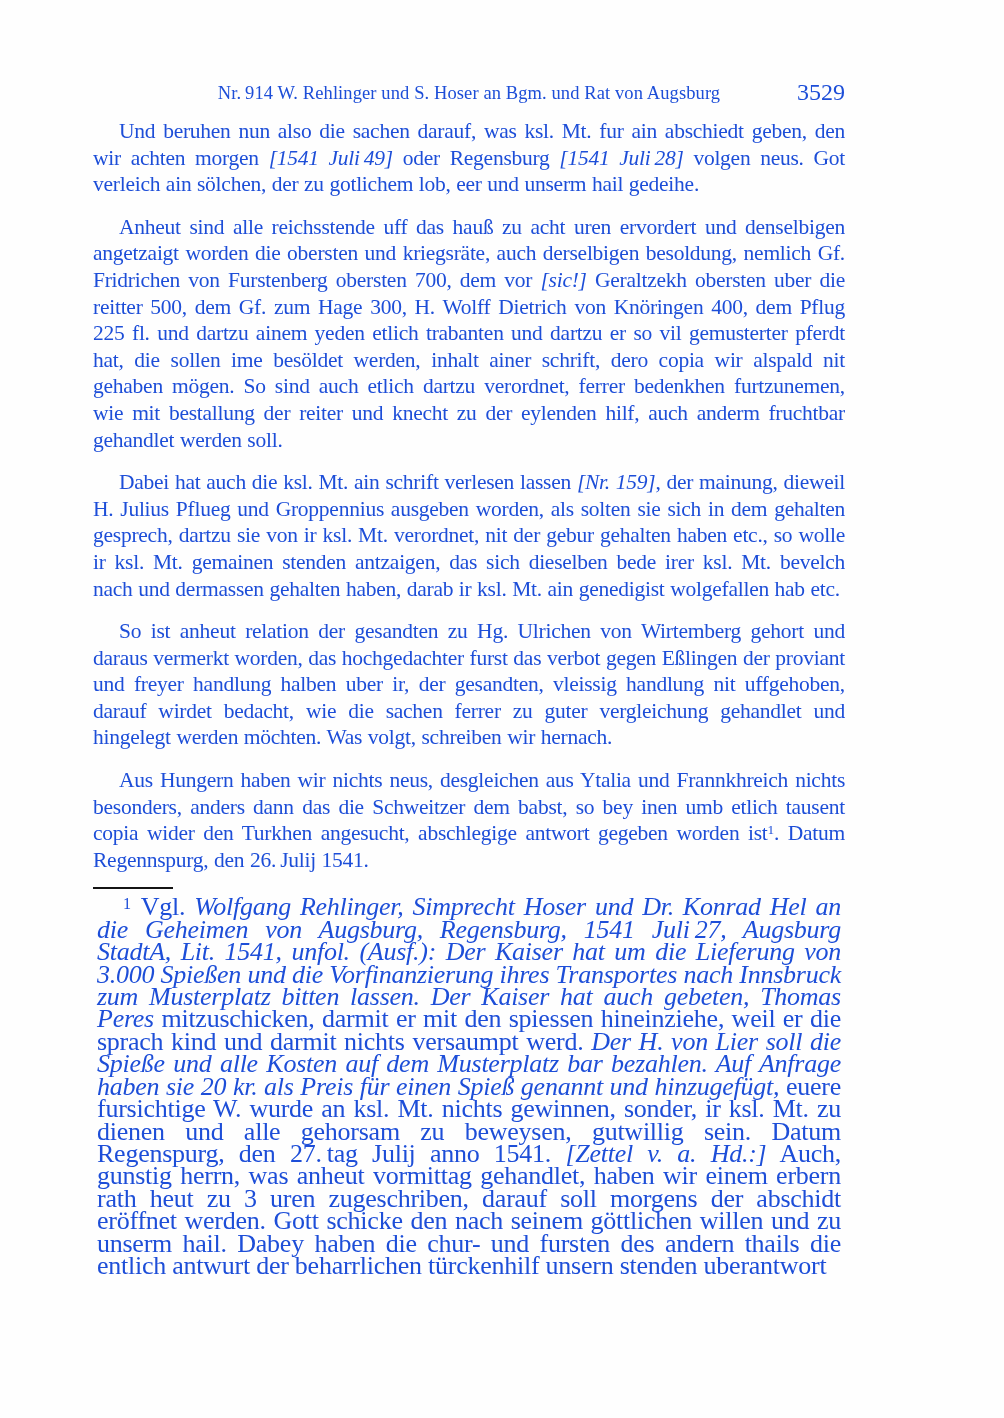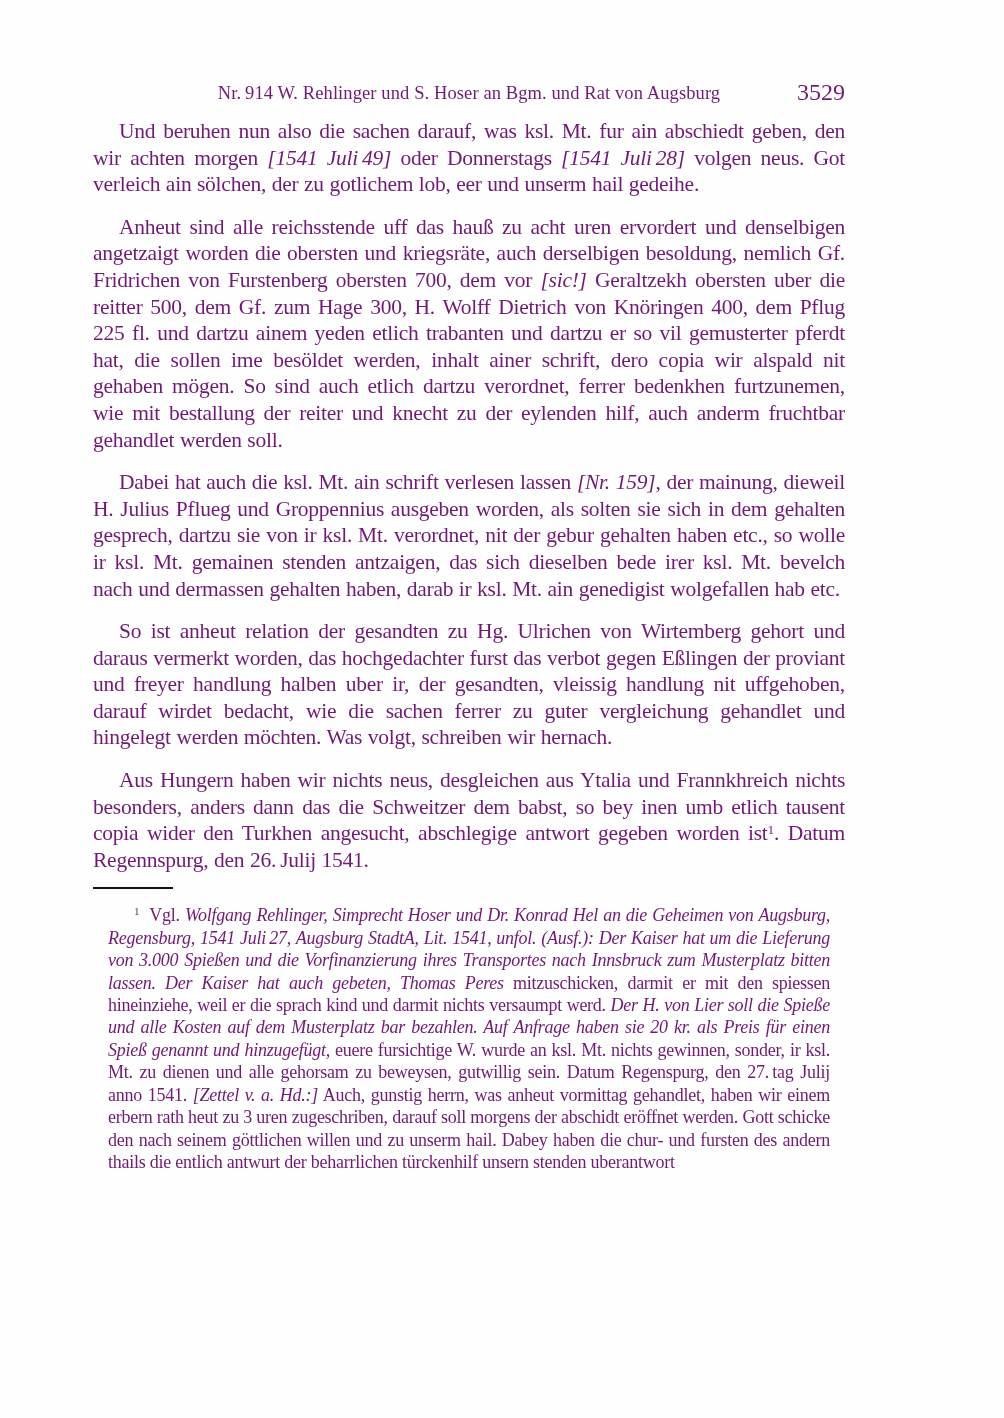--- a/index.html
+++ b/index.html
@@ -7,21 +7,21 @@
     padding: 0;
     background: #ffffff;
   }
   .page {
     position: relative;
     width: 1004px;
     height: 1418px;
     background: #fefefe;
     overflow: hidden;
     font-family: "Liberation Serif", "DejaVu Serif", serif;
-    color: #701a75;
+    color: #1d4ed8;
   }
   .content {
     position: absolute;
     left: 93px;
     top: 78px;
     width: 752px;
   }
   .running-header {
     position: relative;
     height: 30px;
@@ -59,22 +59,22 @@
   .footnote-area {
     margin-top: 14px;
   }
   .footnote-rule {
     width: 80px;
     height: 0;
     border-top: 2px solid #141414;
     margin: 0 0 7px 0;
   }
   .footnote {
-    margin: 15px;
-    font-size: 18px;
+    margin: 4px;
+    font-size: 26px;
     line-height: 22.4px;
     text-align: justify;
     text-indent: 26px;
     letter-spacing: -0.25px;
   }
   em {
     font-style: italic;
   }
   sup {
     font-size: 0.62em;
@@ -91,21 +91,21 @@
 
 <div class="page">
   <div class="content">
 
     <div class="running-header">
       <span class="header-title">Nr. 914 W. Rehlinger und S. Hoser an Bgm. und Rat von Augsburg</span>
       <span class="page-number">3529</span>
     </div>
 
     <div class="body-text">
-      <p class="para"><span>Und beruhen nun also die sachen darauf, was ksl. Mt. fur ain abschiedt geben, den wir achten morgen </span><em>[1541 Juli 49]</em><span> oder Donnerstags </span><em>[1541 Juli 28]</em><span> volgen neus. Got verleich ain sölchen, der zu gotlichem lob, eer und unserm hail gedeihe.</span></p>
+      <p class="para"><span>Und beruhen nun also die sachen darauf, was ksl. Mt. fur ain abschiedt geben, den wir achten morgen </span><em>[1541 Juli 49]</em><span> oder Regensburg </span><em>[1541 Juli 28]</em><span> volgen neus. Got verleich ain sölchen, der zu gotlichem lob, eer und unserm hail gedeihe.</span></p>
       <p class="para"><span>Anheut sind alle reichsstende uff das hauß zu acht uren ervordert und denselbigen angetzaigt worden die obersten und kriegsräte, auch derselbigen besoldung, nemlich Gf. Fridrichen von Furstenberg obersten 700, dem vor </span><em>[sic!]</em><span> Geraltzekh obersten uber die reitter 500, dem Gf. zum Hage 300, H. Wolff Dietrich von Knöringen 400, dem Pflug 225 fl. und dartzu ainem yeden etlich trabanten und dartzu er so vil gemusterter pferdt hat, die sollen ime besöldet werden, inhalt ainer schrift, dero copia wir alspald nit gehaben mögen. So sind auch etlich dartzu verordnet, ferrer bedenkhen furtzunemen, wie mit bestallung der reiter und knecht zu der eylenden hilf, auch anderm fruchtbar gehandlet werden soll.</span></p>
       <p class="para"><span>Dabei hat auch die ksl. Mt. ain schrift verlesen lassen </span><em>[Nr. 159]</em><span>, der mainung, dieweil H. Julius Pflueg und Groppennius ausgeben worden, als solten sie sich in dem gehalten gesprech, dartzu sie von ir ksl. Mt. verordnet, nit der gebur gehalten haben etc., so wolle ir ksl. Mt. gemainen stenden antzaigen, das sich dieselben bede irer ksl. Mt. bevelch nach und dermassen gehalten haben, darab ir ksl. Mt. ain genedigist wolgefallen hab etc.</span></p>
       <p class="para"><span>So ist anheut relation der gesandten zu Hg. Ulrichen von Wirtemberg gehort und daraus vermerkt worden, das hochgedachter furst das verbot gegen Eßlingen der proviant und freyer handlung halben uber ir, der gesandten, vleissig handlung nit uffgehoben, darauf wirdet bedacht, wie die sachen ferrer zu guter vergleichung gehandlet und hingelegt werden möchten. Was volgt, schreiben wir hernach.</span></p>
       <p class="para"><span>Aus Hungern haben wir nichts neus, desgleichen aus Ytalia und Frannkhreich nichts besonders, anders dann das die Schweitzer dem babst, so bey inen umb etlich tausent copia wider den Turkhen angesucht, abschlegige antwort gegeben worden ist</span><sup>1</sup><span>. Datum Regennspurg, den 26. Julij 1541.</span></p>
     </div>
 
     <div class="footnote-area">
       <div class="footnote-rule"></div>
       <p class="footnote"><sup>1</sup><span class="fn-marker-gap"></span><span>Vgl. </span><em>Wolfgang Rehlinger, Simprecht Hoser und Dr. Konrad Hel an die Geheimen von Augsburg, Regensburg, 1541 Juli 27, Augsburg StadtA, Lit. 1541, unfol. (Ausf.): Der Kaiser hat um die Lieferung von 3.000 Spießen und die Vorfinanzierung ihres Transportes nach Innsbruck zum Musterplatz bitten lassen. Der Kaiser hat auch gebeten, Thomas Peres</em><span> mitzuschicken, darmit er mit den spiessen hineinziehe, weil er die sprach kind und darmit nichts versaumpt werd. </span><em>Der H. von Lier soll die Spieße und alle Kosten auf dem Musterplatz bar bezahlen. Auf Anfrage haben sie 20 kr. als Preis für einen Spieß genannt und hinzugefügt,</em><span> euere fursichtige W. wurde an ksl. Mt. nichts gewinnen, sonder, ir ksl. Mt. zu dienen und alle gehorsam zu beweysen, gutwillig sein. Datum Regenspurg, den 27. tag Julij anno 1541. </span><em>[Zettel v. a. Hd.:]</em><span> Auch, gunstig herrn, was anheut vormittag gehandlet, haben wir einem erbern rath heut zu 3 uren zugeschriben, darauf soll morgens der abschidt eröffnet werden. Gott schicke den nach seinem göttlichen willen und zu unserm hail. Dabey haben die chur- und fursten des andern thails die entlich antwurt der beharrlichen türckenhilf unsern stenden uberantwort</span></p>
     </div>

